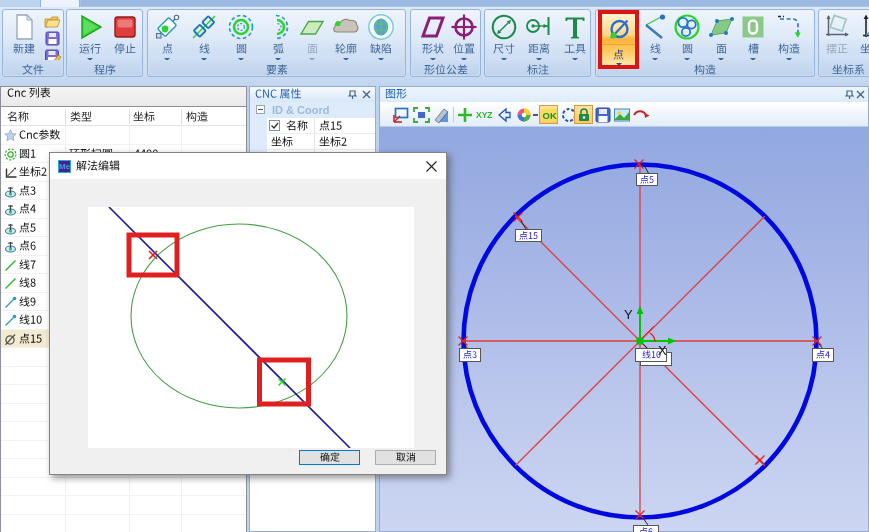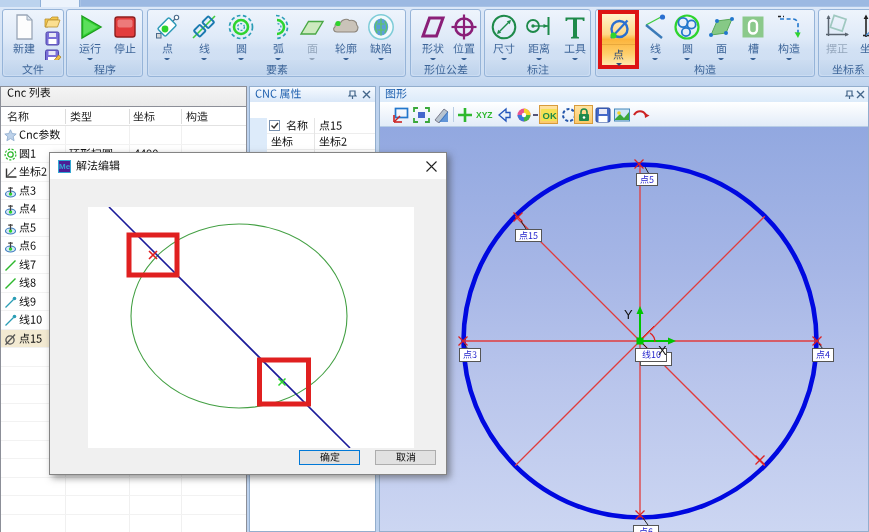--- a/index.html
+++ b/index.html
@@ -551,20 +551,26 @@
 <div class="abs" style="left:249px;top:86px;width:127px;height:446px;background:#fff;border:1px solid #93aecd">
  <div class="abs" style="left:0;top:0;width:125px;height:15px;background:linear-gradient(180deg,#f6faff,#d9e7f8);padding-left:5px;padding-top:1px"><svg width="46.5" height="11.7" viewBox="0 0 46.5 11.7" style="overflow:visible;">
         <path d="M4.14 9.82C5.19 9.82 5.98 9.40 6.62 8.66L6.06 8.01C5.54 8.59 4.96 8.93 4.19 8.93C2.65 8.93 1.68 7.65 1.68 5.62C1.68 3.60 2.70 2.36 4.22 2.36C4.91 2.36 5.44 2.67 5.87 3.12L6.42 2.46C5.96 1.94 5.19 1.47 4.21 1.47C2.16 1.47 0.63 3.04 0.63 5.65C0.63 8.27 2.13 9.82 4.14 9.82Z M8.12 9.68H9.08V5.44C9.08 4.59 9.00 3.74 8.96 2.92H9.00L9.87 4.58L12.81 9.68H13.86V1.61H12.89V5.80C12.89 6.64 12.96 7.55 13.03 8.36H12.98L12.11 6.69L9.16 1.61H8.12Z M19.11 9.82C20.16 9.82 20.95 9.40 21.59 8.66L21.03 8.01C20.51 8.59 19.93 8.93 19.16 8.93C17.62 8.93 16.65 7.65 16.65 5.62C16.65 3.60 17.67 2.36 19.19 2.36C19.88 2.36 20.41 2.67 20.84 3.12L21.39 2.46C20.93 1.94 20.16 1.47 19.18 1.47C17.13 1.47 15.60 3.04 15.60 5.65C15.60 8.27 17.10 9.82 19.11 9.82Z M26.80 1.58H33.37V2.56H26.80ZM25.99 0.92V4.13C25.99 5.89 25.89 8.34 24.80 10.07C25.01 10.15 25.37 10.36 25.53 10.49C26.65 8.69 26.80 6.00 26.80 4.13V3.22H34.19V0.92ZM28.41 5.48H30.36V6.27H28.41ZM31.10 5.48H33.11V6.27H31.10ZM31.80 8.36 32.13 8.84 31.10 8.87V8.03H33.60V9.81C33.60 9.92 33.57 9.96 33.44 9.96C33.30 9.97 32.90 9.97 32.41 9.95C32.49 10.13 32.59 10.36 32.62 10.54C33.31 10.54 33.76 10.54 34.03 10.45C34.30 10.34 34.37 10.17 34.37 9.81V7.43H31.10V6.80H33.89V4.96H31.10V4.31C32.08 4.23 33.01 4.12 33.72 3.99L33.23 3.48C31.91 3.74 29.43 3.88 27.43 3.91C27.51 4.05 27.58 4.30 27.61 4.45C28.47 4.45 29.43 4.42 30.36 4.36V4.96H27.66V6.80H30.36V7.43H27.22V10.57H27.98V8.03H30.36V8.89L28.42 8.96L28.46 9.59C29.54 9.54 31.00 9.47 32.47 9.39L32.75 9.92L33.27 9.72C33.07 9.32 32.65 8.67 32.29 8.20Z M37.34 0.43V10.54H38.16V0.43ZM36.33 2.53C36.25 3.42 36.05 4.63 35.76 5.36L36.41 5.58C36.69 4.78 36.89 3.52 36.95 2.61ZM38.24 2.46C38.56 3.06 38.89 3.87 39.00 4.36L39.62 4.04C39.50 3.58 39.16 2.80 38.83 2.21ZM39.12 9.38V10.16H45.89V9.38H43.12V6.62H45.38V5.85H43.12V3.56H45.62V2.77H43.12V0.48H42.28V2.77H40.91C41.06 2.23 41.19 1.65 41.30 1.07L40.50 0.94C40.24 2.44 39.80 3.93 39.17 4.89C39.36 4.98 39.74 5.17 39.90 5.28C40.19 4.80 40.44 4.22 40.66 3.56H42.28V5.85H39.95V6.62H42.28V9.38Z" fill="#1d5fae"></path>
       </svg>
   <svg class="abs" style="right:18px;top:3px" width="9" height="10">
         <path d="M3 1h4v4l1 1H1l1-1V1z M4.5 6v3" stroke="#44668a" stroke-width="1.2" fill="none"></path>
       </svg>
   <svg class="abs" style="right:4px;top:3px" width="9" height="9">
         <path d="M1 1l7 7M8 1l-7 7" stroke="#44668a" stroke-width="1.4"></path>
       </svg>
+ </div>
+ <div class="abs" style="left:0;top:15px;width:125px;height:16px;background:#ddebfa">
+  <div class="abs" style="left:6px;top:3px;width:9px;height:9px;background:#fff;border:1px solid #98a8bc">
+        <div style="position:absolute;left:1px;top:3px;width:5px;height:1px;background:#556"></div>
+      </div>
+  <div class="abs" style="left:22px;top:2px;font-size:11px;font-weight:bold;color:#9fb9d9">ID &amp; Coord</div>
  </div>
  <div class="abs" style="left:0;top:31px;width:17px;height:120px;background:#ddebfa"></div>
 
  <div class="abs" style="left:17px;top:31px;width:108px;height:16px;border-bottom:1px solid #ededed">
   <div class="abs" style="left:2px;top:2px;width:11px;height:11px;background:#fff;border:1px solid #7a92b0"><svg width="9" height="9">
           <path d="M1.5 4.5l2.5 2.5 4-5" stroke="#333" stroke-width="1.4" fill="none"></path>
         </svg></div>
   <div class="abs" style="left:19px;top:2px"><svg width="22" height="11.7" viewBox="0 0 22 11.7" style="overflow:visible;">
           <path d="M2.89 3.86C3.45 4.24 4.10 4.77 4.58 5.21C3.3 5.89 1.88 6.39 0.51 6.67C0.67 6.86 0.86 7.21 0.94 7.43C1.55 7.29 2.16 7.11 2.77 6.89V10.54H3.59V9.97H8.50V10.54H9.33V5.93H4.96C6.78 4.96 8.38 3.59 9.28 1.83L8.73 1.49L8.59 1.54H4.69C4.96 1.23 5.20 0.91 5.41 0.59L4.46 0.40C3.81 1.46 2.56 2.68 0.75 3.53C0.95 3.67 1.22 3.97 1.34 4.16C2.38 3.63 3.25 2.98 3.97 2.29H8.06C7.41 3.26 6.45 4.09 5.35 4.78C4.84 4.33 4.11 3.78 3.53 3.38ZM8.50 9.21H3.59V6.69H8.50Z M16.63 4.73C16.37 6.10 15.93 7.48 15.31 8.36C15.49 8.45 15.84 8.66 15.98 8.78C16.61 7.83 17.10 6.36 17.40 4.87ZM19.60 4.84C20.08 6.03 20.54 7.64 20.70 8.67L21.47 8.43C21.29 7.40 20.83 5.84 20.32 4.62ZM16.85 0.46C16.59 1.87 16.13 3.26 15.48 4.22V3.59H14.06V1.63C14.59 1.50 15.09 1.35 15.49 1.18L15.00 0.53C14.21 0.89 12.84 1.21 11.69 1.40C11.78 1.59 11.89 1.87 11.92 2.04C12.36 1.98 12.83 1.90 13.29 1.81V3.59H11.59V4.36H13.2C12.78 5.63 12.03 7.06 11.36 7.84C11.49 8.03 11.69 8.34 11.77 8.54C12.30 7.87 12.85 6.79 13.29 5.69V10.57H14.06V5.61C14.42 6.09 14.83 6.71 15.01 7.02L15.49 6.38C15.29 6.10 14.38 5.10 14.06 4.78V4.36H15.37L15.33 4.43C15.53 4.53 15.88 4.74 16.03 4.86C16.43 4.27 16.79 3.52 17.08 2.67H18.18V9.54C18.18 9.69 18.13 9.73 17.99 9.73C17.85 9.74 17.36 9.74 16.85 9.73C16.97 9.94 17.09 10.29 17.14 10.51C17.83 10.51 18.30 10.49 18.60 10.37C18.89 10.24 19.00 10.01 19.00 9.54V2.67H20.49C20.32 3.06 20.10 3.50 19.91 3.89L20.64 4.07C20.94 3.44 21.27 2.69 21.53 2.01L20.99 1.85L20.87 1.90H17.33C17.44 1.48 17.55 1.05 17.64 0.61Z" fill="#111111"></path>
         </svg></div>

